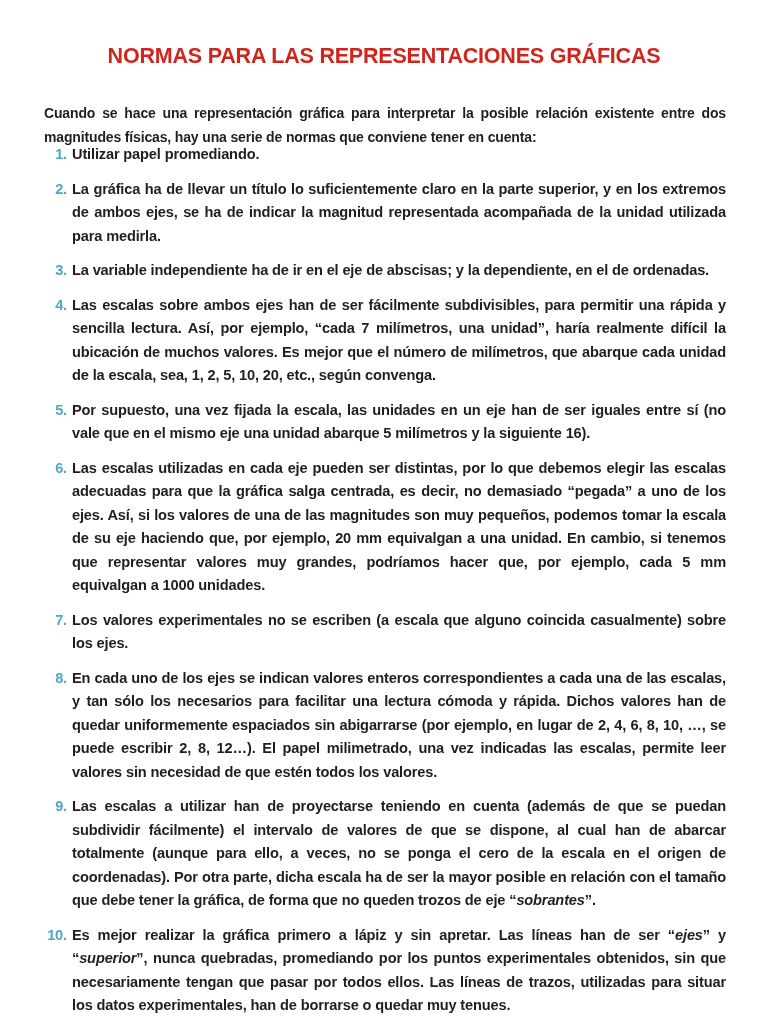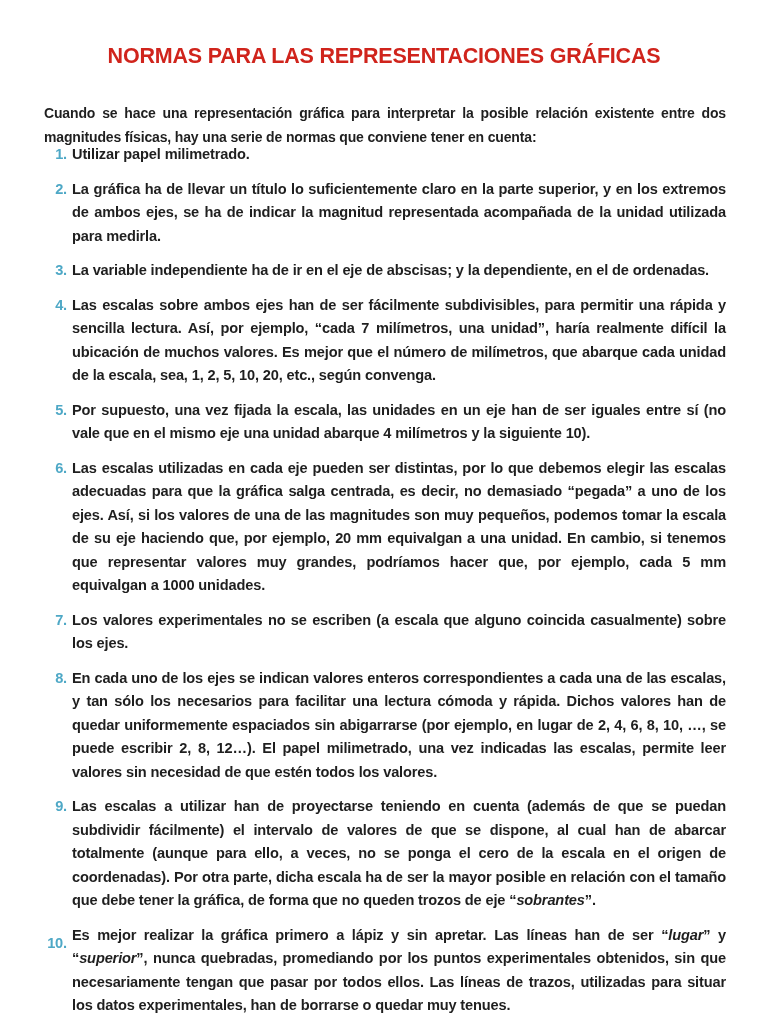--- a/index.html
+++ b/index.html
@@ -92,53 +92,53 @@
 
 <div class="page">
 
   <h1 class="doc-title" style="color: rgb(208, 36, 28);">NORMAS PARA LAS REPRESENTACIONES GRÁFICAS</h1>
 
   <p class="intro">Cuando se hace una representación gráfica para interpretar la posible relación existente entre dos magnitudes físicas, hay una serie de normas que conviene tener en cuenta:</p>
 
   <ol class="list" id="rules-list">
       <li class="item">
         <span class="num" style="color: rgb(78, 168, 198);">1.</span>
-        <span class="item-text">Utilizar papel milimetrado.</span>
+        <span class="item-text">Utilizar papel promediando.</span>
       </li>
       <li class="item">
         <span class="num" style="color: rgb(78, 168, 198);">2.</span>
         <span class="item-text">La gráfica ha de llevar un título lo suficientemente claro en la parte superior, y en los extremos de ambos ejes, se ha de indicar la magnitud representada acompañada de la unidad utilizada para medirla.</span>
       </li>
       <li class="item">
         <span class="num" style="color: rgb(78, 168, 198);">3.</span>
         <span class="item-text">La variable independiente ha de ir en el eje de abscisas; y la dependiente, en el de ordenadas.</span>
       </li>
       <li class="item">
         <span class="num" style="color: rgb(78, 168, 198);">4.</span>
         <span class="item-text">Las escalas sobre ambos ejes han de ser fácilmente subdivisibles, para permitir una rápida y sencilla lectura. Así, por ejemplo, “cada 7 milímetros, una unidad”, haría realmente difícil la ubicación de muchos valores. Es mejor que el número de milímetros, que abarque cada unidad de la escala, sea, 1, 2, 5, 10, 20, etc., según convenga.</span>
       </li>
       <li class="item">
         <span class="num" style="color: rgb(78, 168, 198);">5.</span>
-        <span class="item-text">Por supuesto, una vez fijada la escala, las unidades en un eje han de ser iguales entre sí (no vale que en el mismo eje una unidad abarque 4 milímetros y la siguiente 10).</span>
+        <span class="item-text">Por supuesto, una vez fijada la escala, las unidades en un eje han de ser iguales entre sí (no vale que en el mismo eje una unidad abarque 5 milímetros y la siguiente 16).</span>
       </li>
       <li class="item">
         <span class="num" style="color: rgb(78, 168, 198);">6.</span>
         <span class="item-text">Las escalas utilizadas en cada eje pueden ser distintas, por lo que debemos elegir las escalas adecuadas para que la gráfica salga centrada, es decir, no demasiado “pegada” a uno de los ejes. Así, si los valores de una de las magnitudes son muy pequeños, podemos tomar la escala de su eje haciendo que, por ejemplo, 20 mm equivalgan a una unidad. En cambio, si tenemos que representar valores muy grandes, podríamos hacer que, por ejemplo, cada 5 mm equivalgan a 1000 unidades.</span>
       </li>
       <li class="item">
         <span class="num" style="color: rgb(78, 168, 198);">7.</span>
         <span class="item-text">Los valores experimentales no se escriben (a escala que alguno coincida casualmente) sobre los ejes.</span>
       </li>
       <li class="item">
         <span class="num" style="color: rgb(78, 168, 198);">8.</span>
         <span class="item-text">En cada uno de los ejes se indican valores enteros correspondientes a cada una de las escalas, y tan sólo los necesarios para facilitar una lectura cómoda y rápida. Dichos valores han de quedar uniformemente espaciados sin abigarrarse (por ejemplo, en lugar de 2, 4, 6, 8, 10, …, se puede escribir 2, 8, 12…). El papel milimetrado, una vez indicadas las escalas, permite leer valores sin necesidad de que estén todos los valores.</span>
       </li>
       <li class="item">
         <span class="num" style="color: rgb(78, 168, 198);">9.</span>
         <span class="item-text">Las escalas a utilizar han de proyectarse teniendo en cuenta (además de que se puedan subdividir fácilmente) el intervalo de valores de que se dispone, al cual han de abarcar totalmente (aunque para ello, a veces, no se ponga el cero de la escala en el origen de coordenadas). Por otra parte, dicha escala ha de ser la mayor posible en relación con el tamaño que debe tener la gráfica, de forma que no queden trozos de eje “<i>sobrantes</i>”.</span>
       </li>
       <li class="item">
-        <span class="num" style="color: rgb(78, 168, 198); margin-top: 8px;">10.</span>
-        <span class="item-text">Es mejor realizar la gráfica primero a lápiz y sin apretar. Las líneas han de ser “<i>lugar</i>” y “<i>superior</i>”, nunca quebradas, promediando por los puntos experimentales obtenidos, sin que necesariamente tengan que pasar por todos ellos. Las líneas de trazos, utilizadas para situar los datos experimentales, han de borrarse o quedar muy tenues.</span>
+        <span class="num" style="color: rgb(78, 168, 198);">10.</span>
+        <span class="item-text">Es mejor realizar la gráfica primero a lápiz y sin apretar. Las líneas han de ser “<i>ejes</i>” y “<i>superior</i>”, nunca quebradas, promediando por los puntos experimentales obtenidos, sin que necesariamente tengan que pasar por todos ellos. Las líneas de trazos, utilizadas para situar los datos experimentales, han de borrarse o quedar muy tenues.</span>
       </li>
     </ol>
 
 </div>
 
 </body></html>

